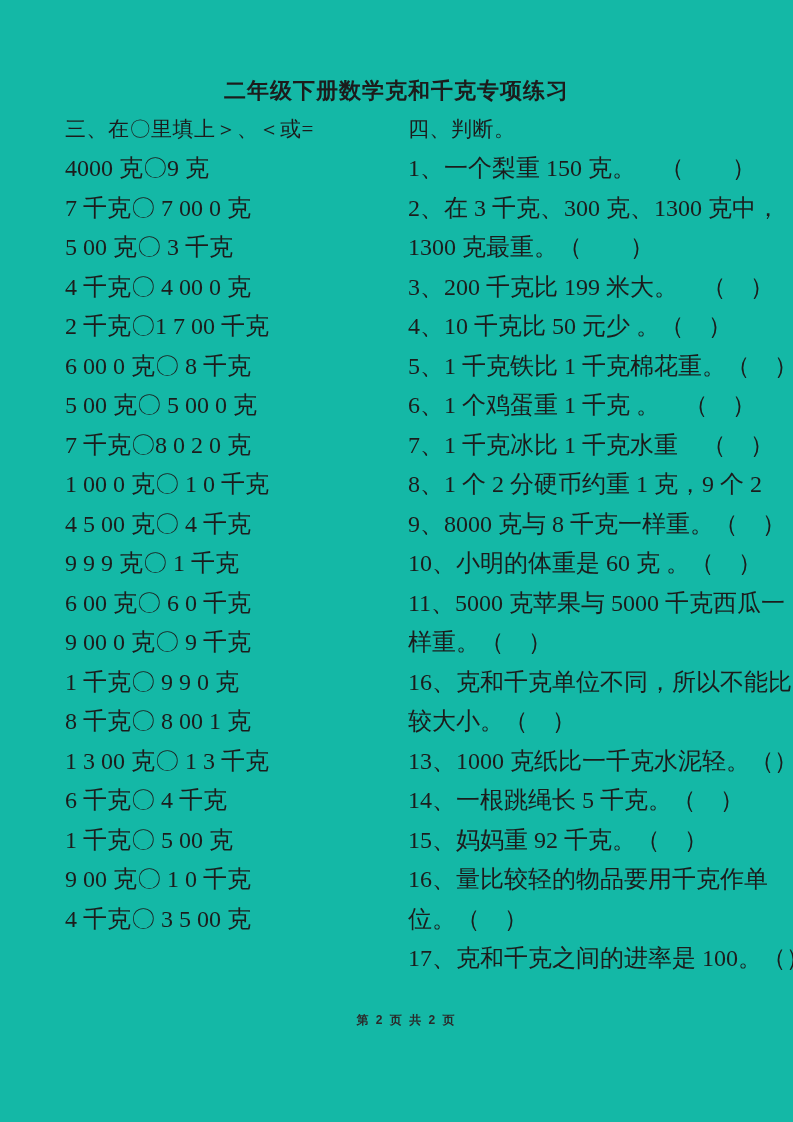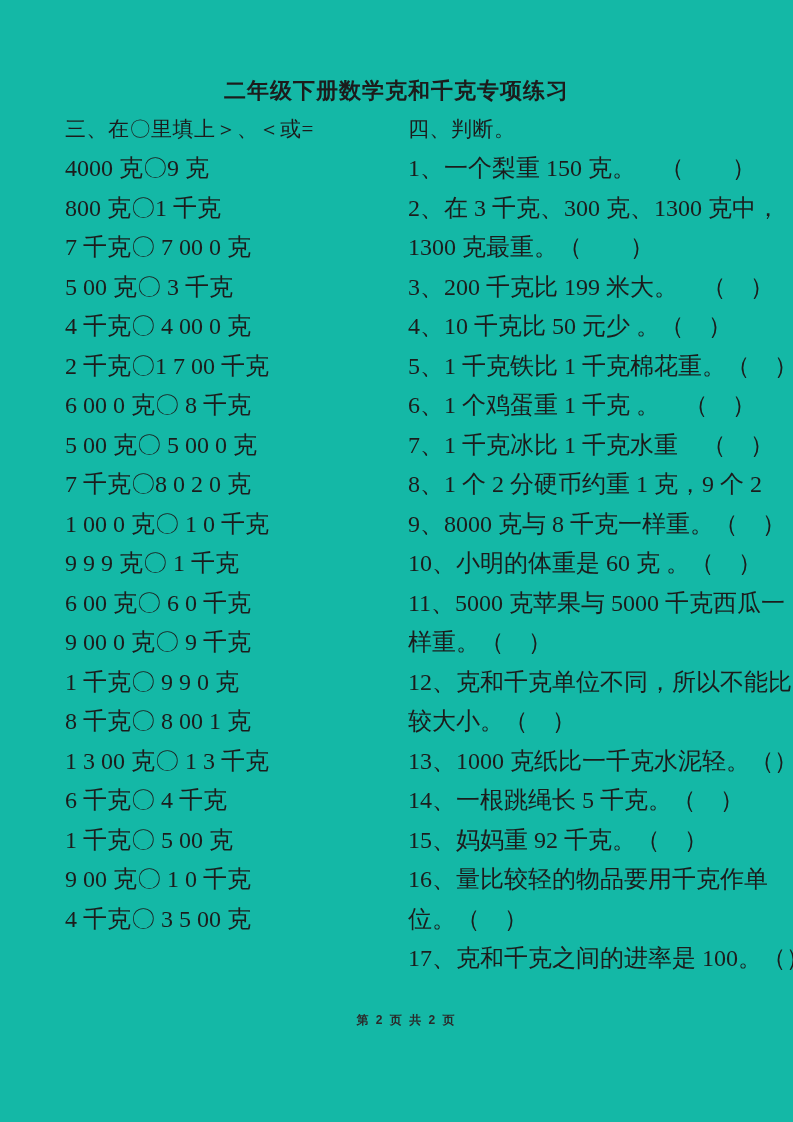--- a/index.html
+++ b/index.html
@@ -57,29 +57,29 @@
 <body>
 
 <div class="page">
 
   <div class="doc-title">二年级下册数学克和千克专项练习</div>
 
   <div class="column left">
     <div class="row section-header">三、在〇里填上＞、＜或=</div>
     <div>
         <div class="row">4000 克〇9 克</div>
-        <div class="row">800 克〇1 千克</div>
         <div class="row">7 千克〇 7 00 0 克</div>
         <div class="row">5 00 克〇 3 千克</div>
         <div class="row">4 千克〇 4 00 0 克</div>
         <div class="row">2 千克〇1 7 00 千克</div>
         <div class="row">6 00 0 克〇 8 千克</div>
         <div class="row">5 00 克〇 5 00 0 克</div>
         <div class="row">7 千克〇8 0 2 0 克</div>
         <div class="row">1 00 0 克〇 1 0 千克</div>
+        <div class="row">4 5 00 克〇 4 千克</div>
         <div class="row">9 9 9 克〇 1 千克</div>
         <div class="row">6 00 克〇 6 0 千克</div>
         <div class="row">9 00 0 克〇 9 千克</div>
         <div class="row">1 千克〇 9 9 0 克</div>
         <div class="row">8 千克〇 8 00 1 克</div>
         <div class="row">1 3 00 克〇 1 3 千克</div>
         <div class="row">6 千克〇 4 千克</div>
         <div class="row">1 千克〇 5 00 克</div>
         <div class="row">9 00 克〇 1 0 千克</div>
         <div class="row">4 千克〇 3 5 00 克</div>
@@ -95,21 +95,21 @@
         <div class="row">3、200 千克比 199 米大。　（　）</div>
         <div class="row">4、10 千克比 50 元少 。（　）</div>
         <div class="row">5、1 千克铁比 1 千克棉花重。（　）</div>
         <div class="row">6、1 个鸡蛋重 1 千克 。　（　）</div>
         <div class="row">7、1 千克冰比 1 千克水重　（　）</div>
         <div class="row">8、1 个 2 分硬币约重 1 克，9 个 2</div>
         <div class="row">9、8000 克与 8 千克一样重。（　）</div>
         <div class="row">10、小明的体重是 60 克 。（　）</div>
         <div class="row">11、5000 克苹果与 5000 千克西瓜一</div>
         <div class="row">样重。（　）</div>
-        <div class="row">12、克和千克单位不同，所以不能比</div>
+        <div class="row">16、克和千克单位不同，所以不能比</div>
         <div class="row">较大小。（　）</div>
         <div class="row">13、1000 克纸比一千克水泥轻。（）</div>
         <div class="row">14、一根跳绳长 5 千克。（　）</div>
         <div class="row">15、妈妈重 92 千克。（　）</div>
         <div class="row">16、量比较轻的物品要用千克作单</div>
         <div class="row">位。（　）</div>
         <div class="row">17、克和千克之间的进率是 100。（）</div>
       </div>
   </div>
 

